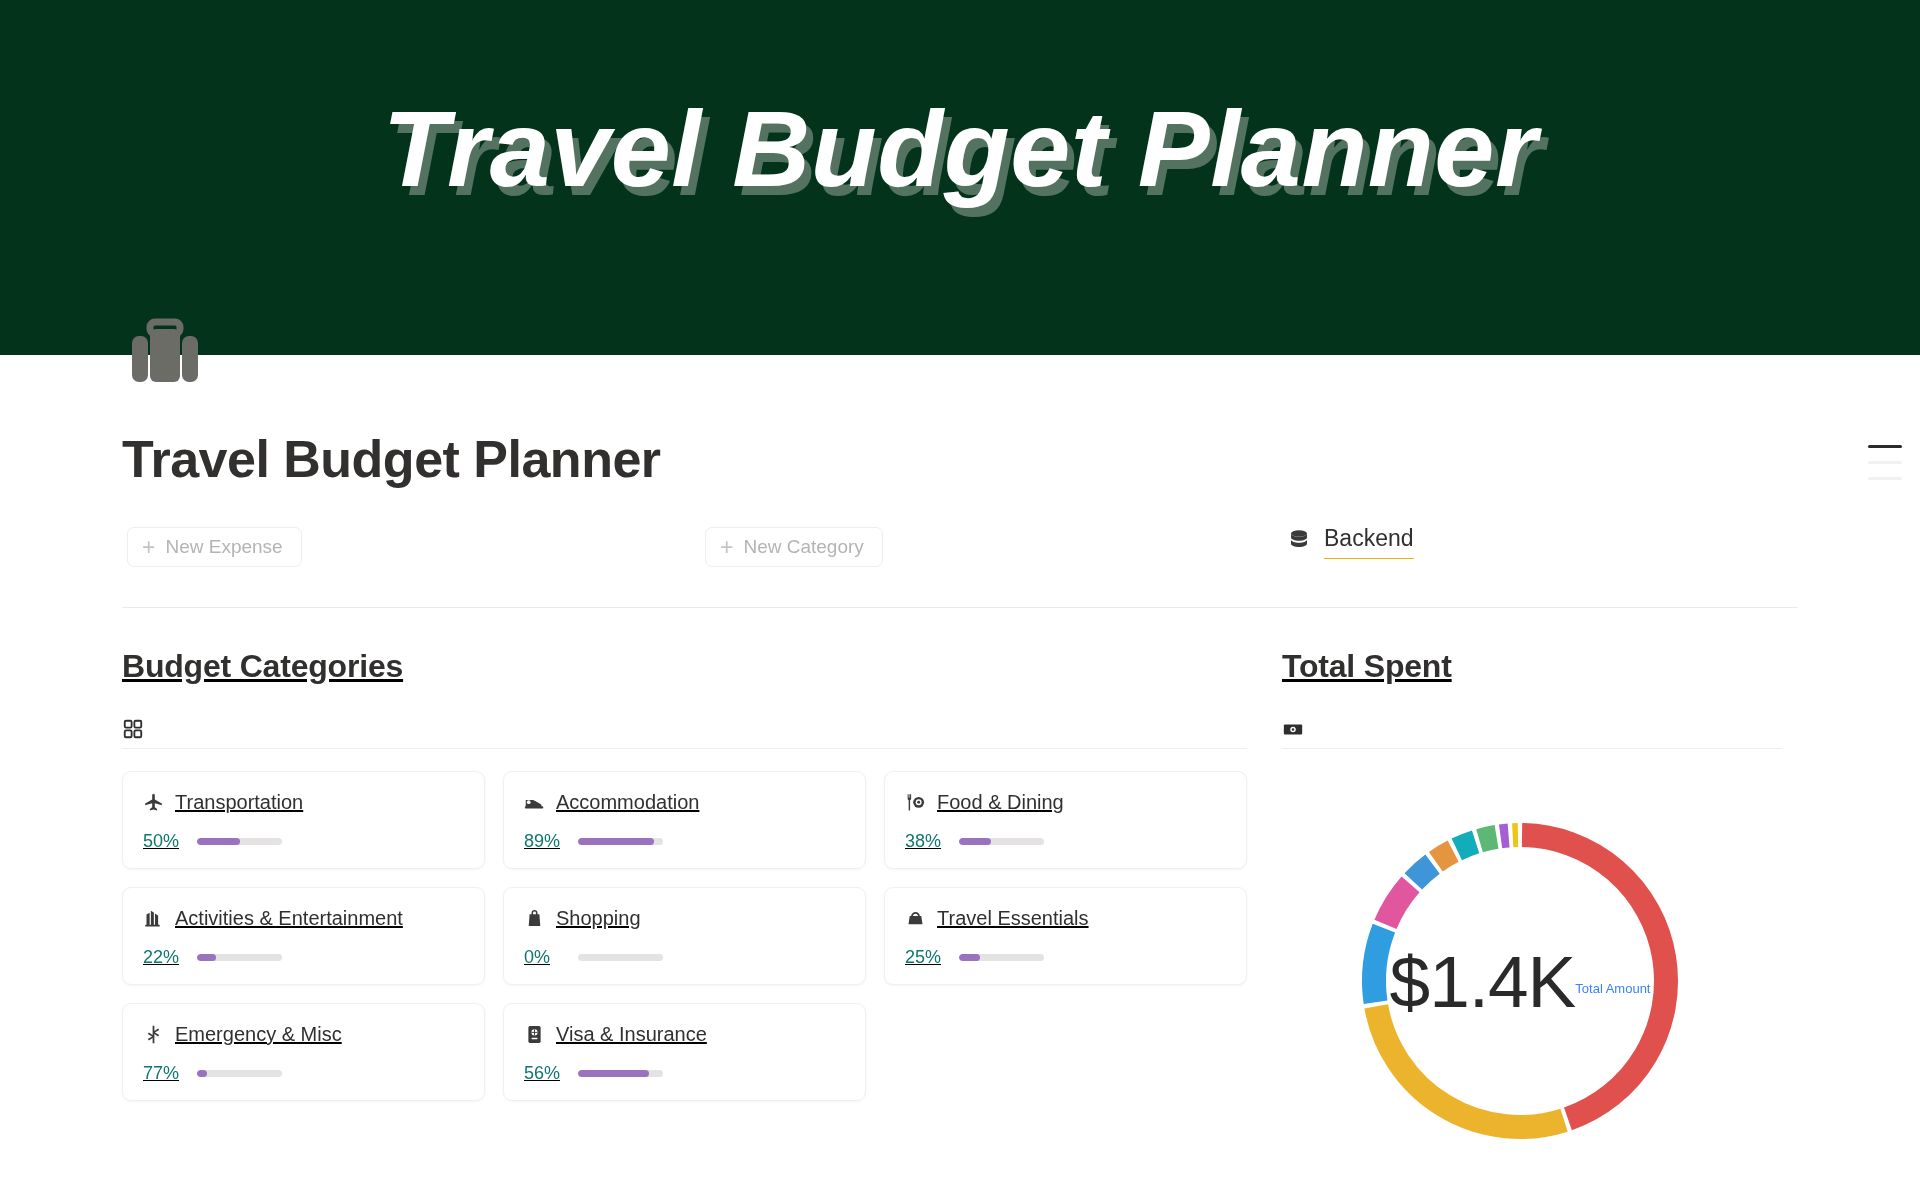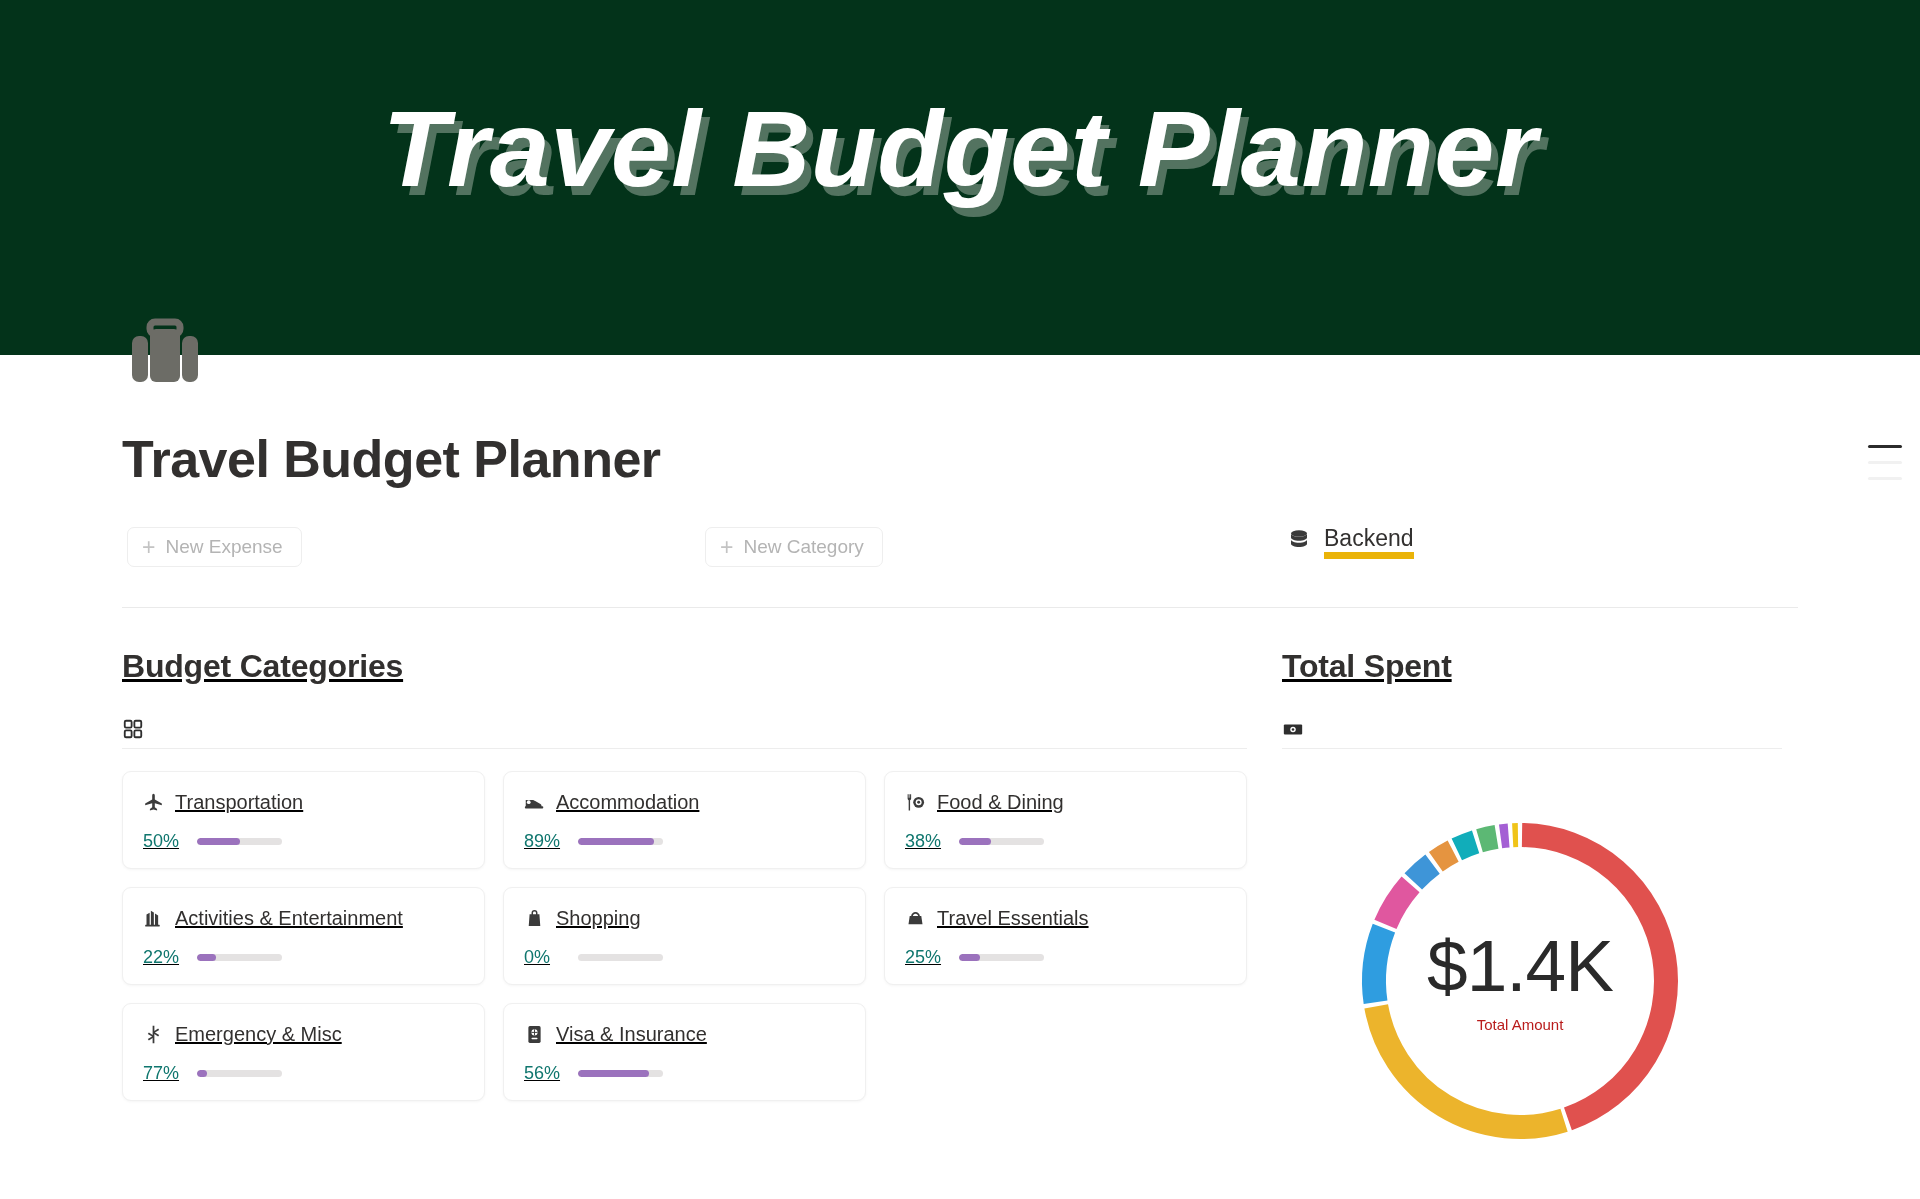--- a/index.html
+++ b/index.html
@@ -97,22 +97,22 @@
     left: 1165px;
     top: -2px;
     display: flex;
     align-items: center;
     gap: 13px;
     cursor: pointer;
   }
   .backend-link .label {
     font-size: 23px;
     color: #32302f;
-    border-bottom: 7px solid #eab308;
-    padding-bottom: 0;
+    border-bottom: 1px solid #eab308;
+    padding-bottom: 6px;
   }
 
   .divider {
     margin-top: 36px;
     height: 1px;
     background: #eaeaea;
   }
 
   
   .columns {
@@ -206,36 +206,36 @@
     width: 340px;
     height: 340px;
   }
   .donut-center {
     position: absolute;
     left: 68px;
     top: 0;
     width: 340px;
     height: 340px;
     display: flex;
-    flex-direction: column;
+    flex-direction: row;
     align-items: center;
     justify-content: center;
     pointer-events: none;
   }
   .donut-value {
     font-size: 73px;
     font-weight: 400;
     color: #2a2a2a;
     line-height: 1;
     letter-spacing: -1px;
   }
   .donut-label {
     margin-top: 14px;
-    font-size: 15px;
-    color: #b91c1c;
+    font-size: 13px;
+    color: #3b82f6;
   }
 
   
   .edge-menu {
     position: absolute;
     right: 18px;
     top: 445px;
     width: 34px;
     display: flex;
     flex-direction: column;

